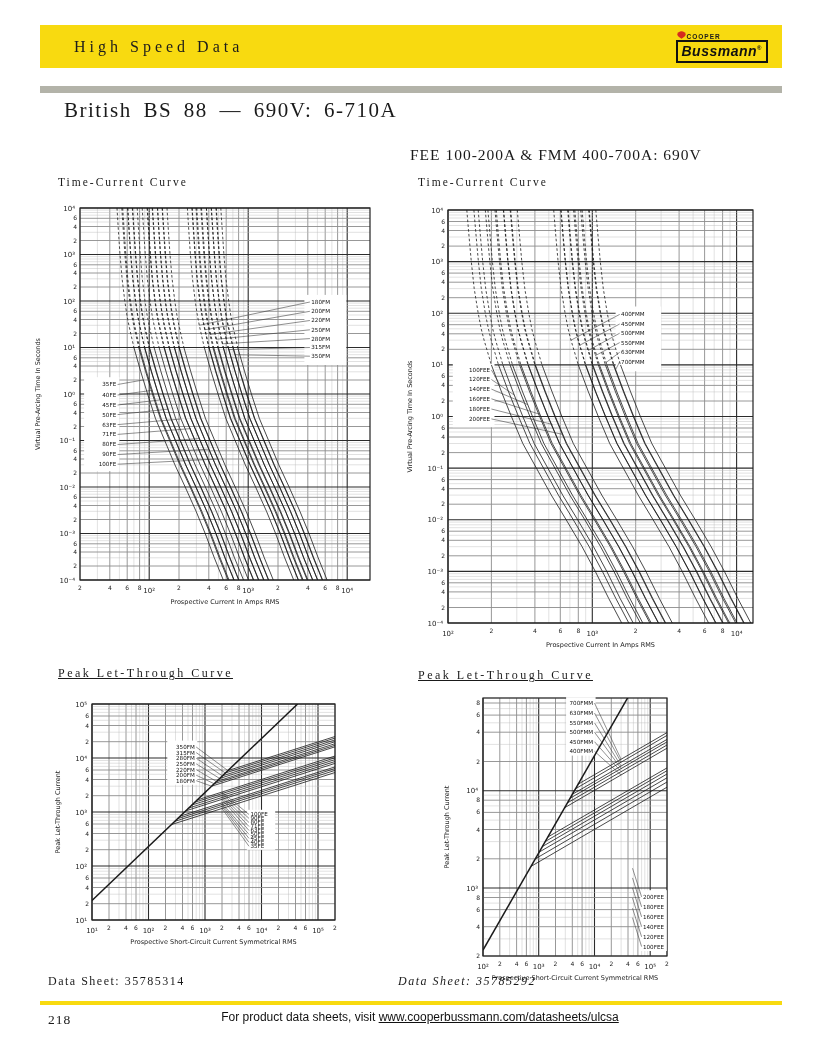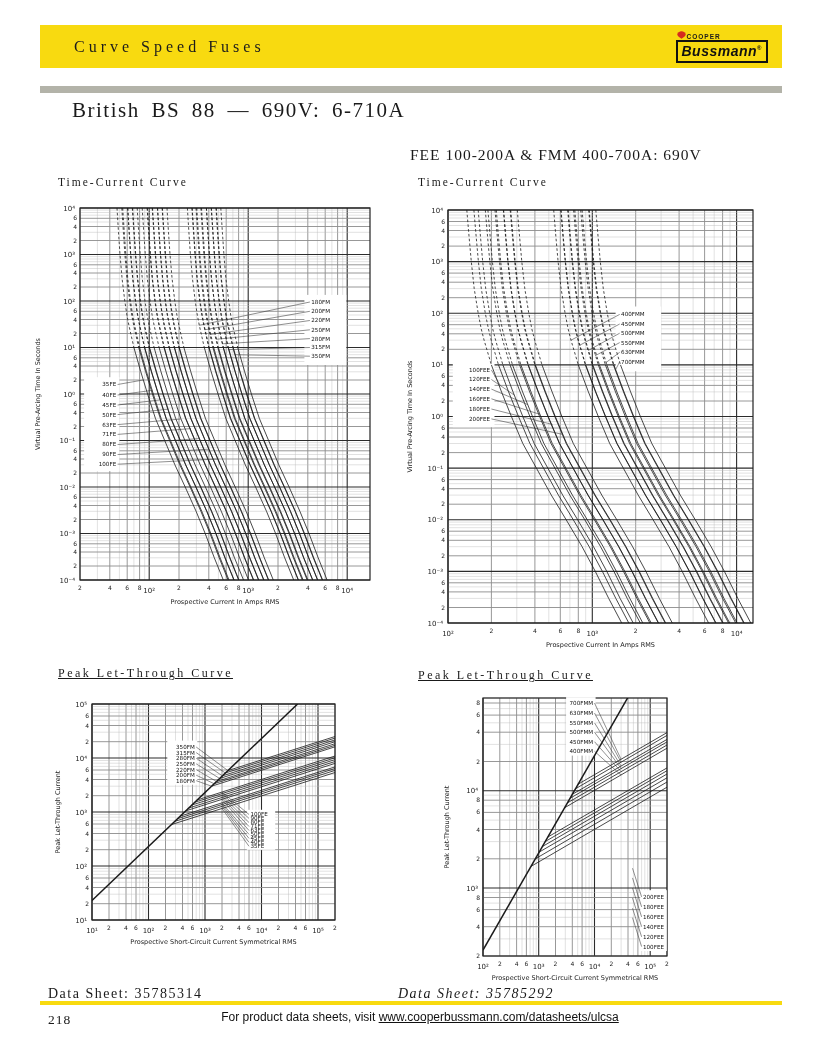--- a/index.html
+++ b/index.html
@@ -11,25 +11,25 @@
   .brand{margin-right:14px;display:flex;flex-direction:column;align-items:flex-start;}
   .brand-top{display:flex;align-items:flex-end;gap:2px;margin-left:2px;}
   .flame{width:7px;height:7px;background:#d52b1e;border-radius:50% 50% 50% 0;
          transform:rotate(-45deg) skew(8deg,8deg);margin-bottom:2px;}
   .cooper{font-family:"Liberation Sans",sans-serif;font-weight:bold;font-size:6.5px;letter-spacing:1px;}
   .bussbox{border:2px solid #111;padding:0 4px 1px 4px;background:#f8da10;}
   .bussbox span{font-family:"Liberation Sans",sans-serif;font-weight:bold;font-style:italic;
                 font-size:14px;letter-spacing:0.5px;color:#111;}
   .bussbox sup{font-size:6px;font-style:normal;}
   .grayrule{position:absolute;left:40px;top:86px;width:742px;height:7px;background:#b3b3a9;}
-  .page-title{position:absolute;left:72px;top:98px;font-size:21px;letter-spacing:1.5px;word-spacing:5px;}
+  .page-title{position:absolute;left:64px;top:98px;font-size:21px;letter-spacing:1.5px;word-spacing:5px;}
   .sec-head{position:absolute;font-size:15.5px;letter-spacing:1px;}
   .sub-head{position:absolute;font-size:11.5px;letter-spacing:2px;}
   .lt-head{position:absolute;font-size:12px;letter-spacing:2.5px;text-decoration:underline;}
-  .ds-line{position:absolute;font-size:14px;letter-spacing:1.5px;margin-top:12px;}
+  .ds-line{position:absolute;font-size:12px;letter-spacing:1.5px;}
   .footer-rule{position:absolute;left:40px;top:1001px;width:742px;height:3.5px;background:#f8da10;}
   .page-num{position:absolute;left:48px;top:1012px;font-size:13.5px;letter-spacing:1px;}
   .footer-note{position:absolute;left:140px;top:1010px;width:560px;text-align:center;
                font-family:"Liberation Sans",sans-serif;font-size:12px;color:#111;}
   .footer-note u{}
   svg{position:absolute;overflow:visible;}
   svg .maj{stroke:#2b2b2b;stroke-width:1.1;}
   svg .mid{stroke:#8c8c8c;stroke-width:0.9;}
   svg .min{stroke:#bdbdbd;stroke-width:0.45;}
   svg .frame{fill:none;stroke:#222;stroke-width:1.2;}
@@ -38,21 +38,21 @@
   svg .slab{font-family:"DejaVu Sans",sans-serif;font-size:5.6px;fill:#111;}
   svg .axt{font-family:"DejaVu Sans",sans-serif;font-size:6.5px;fill:#222;}
   svg .leader{stroke:#333;stroke-width:0.55;}
 </style>
 </head>
 <body>
 
 <div class="page">
 
   <div class="topbar">
-    <span class="topbar-title">Curve Speed Fuses</span>
+    <span class="topbar-title">High Speed Data</span>
     <div class="brand">
       <div class="brand-top">
         <span class="flame"></span>
         <span class="cooper">COOPER</span>
       </div>
       <div class="bussbox">
         <span><span>Bussmann</span><sup>®</sup></span>
       </div>
     </div>
   </div>

